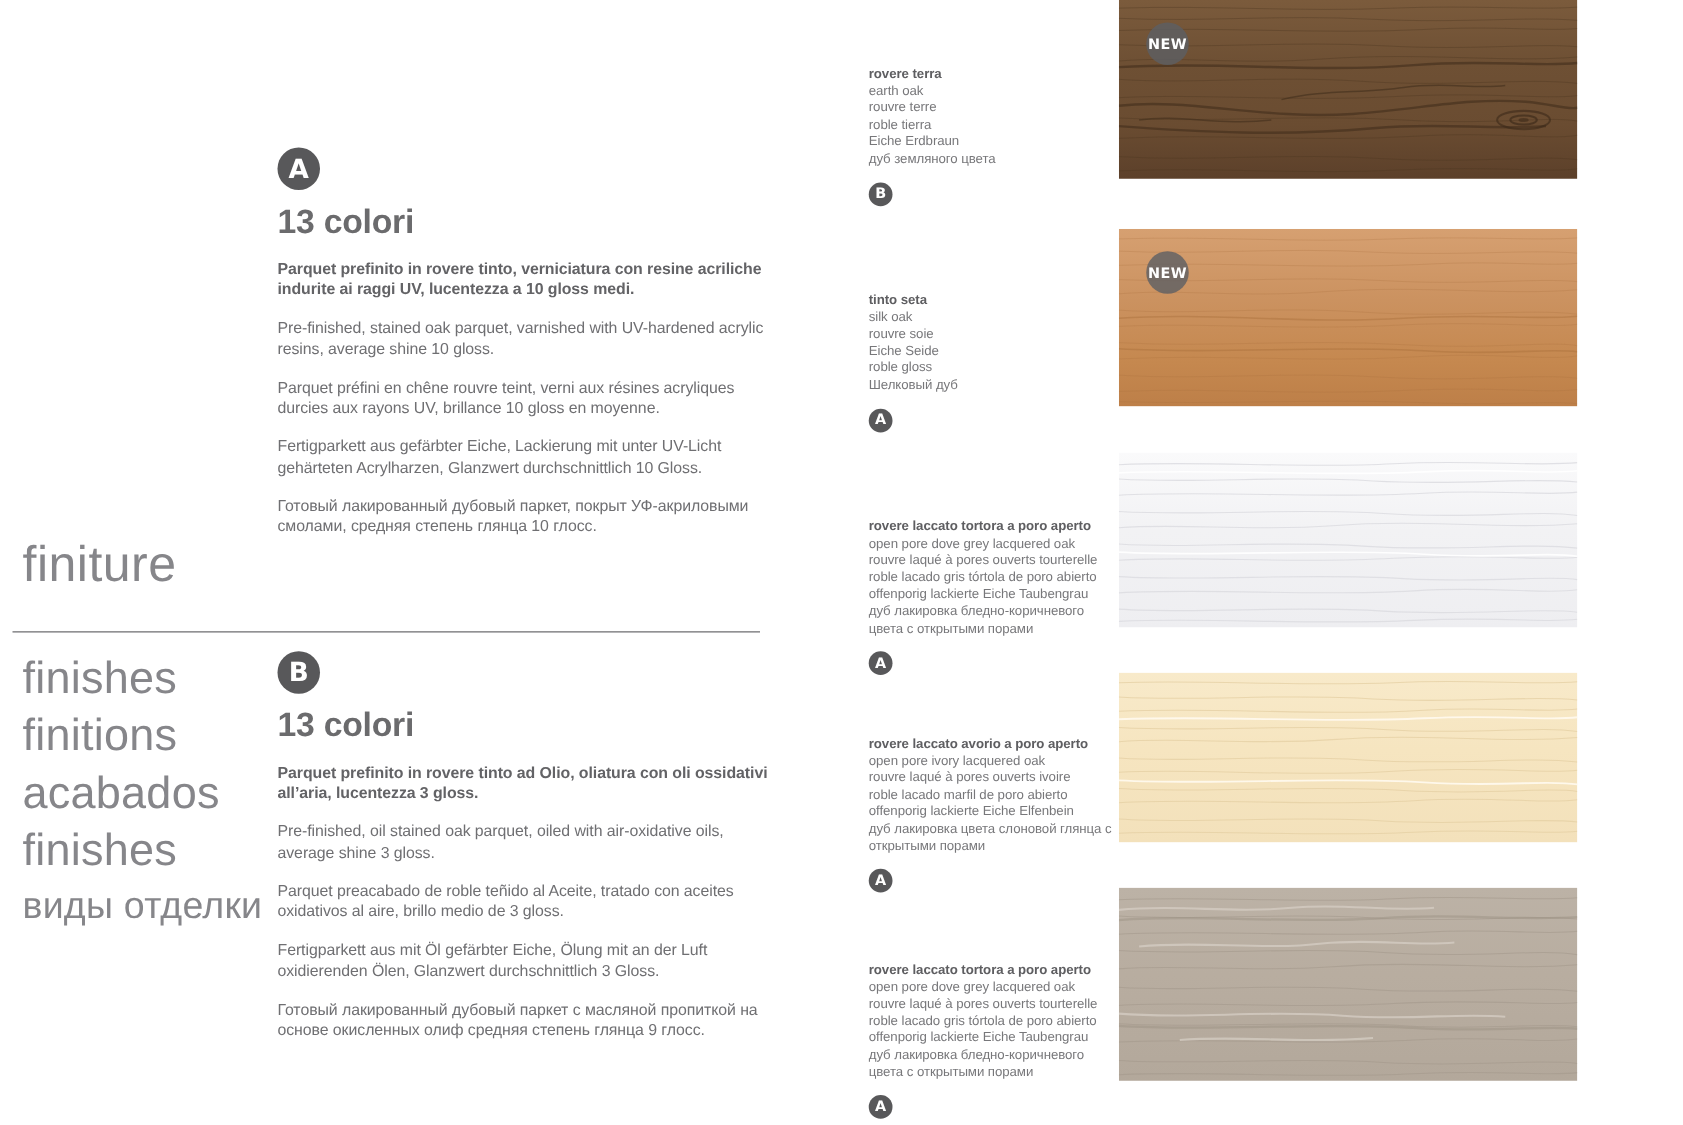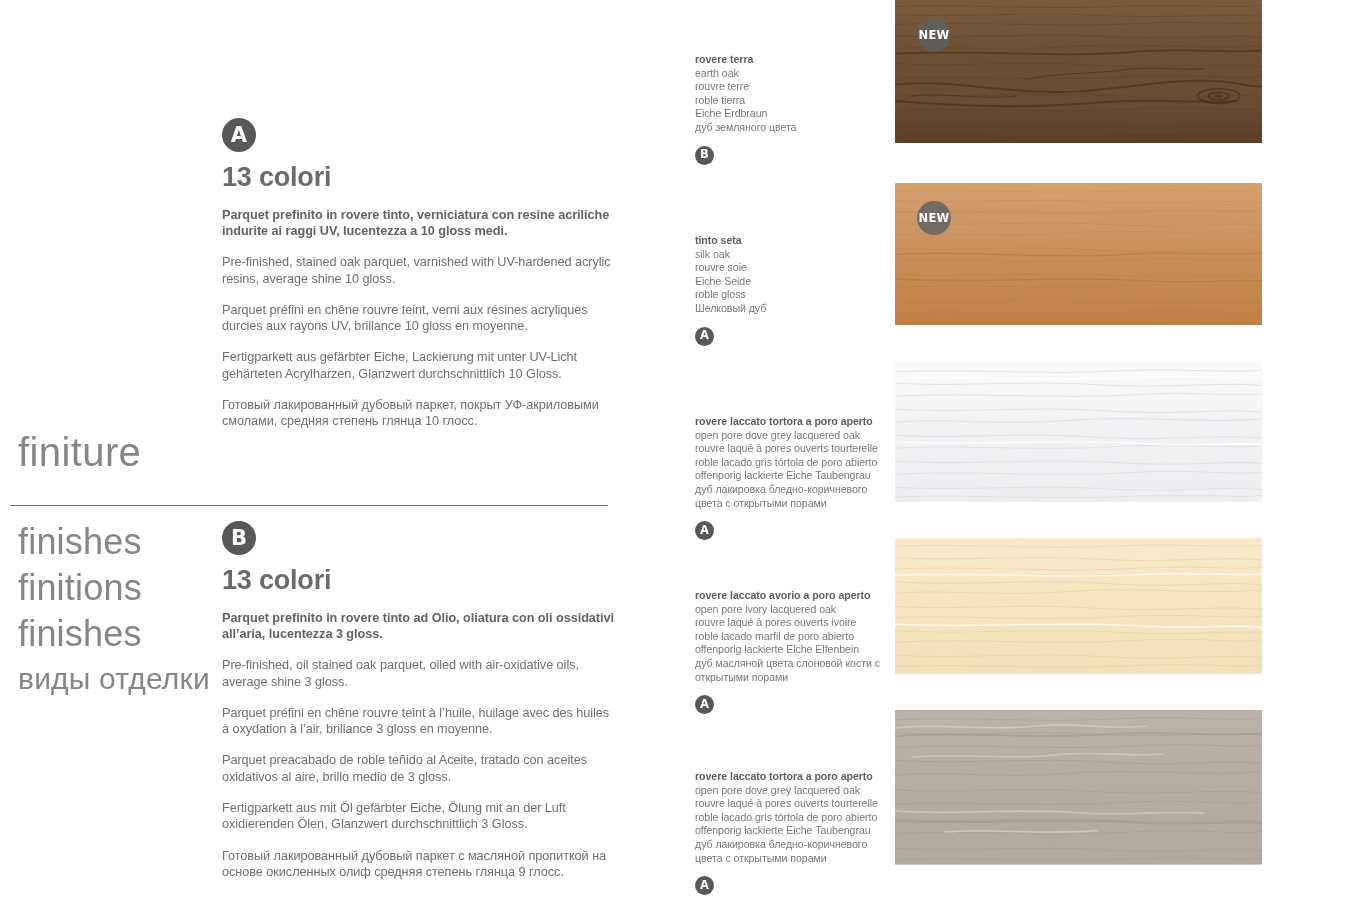--- a/index.html
+++ b/index.html
@@ -184,20 +184,21 @@
   }
 </style>
 </head>
 <body>
 
 <div id="left-col">
   <div class="title-main">finiture</div>
   <div class="title-list">
     <div>finishes</div>
     <div>finitions</div>
+    <div>acabados</div>
     <div>finishes</div>
     <div class="ru">виды отделки</div>
   </div>
 </div>
 <div id="title-rule"></div>
 
 <div id="mid-col">
 
   <div class="block" id="block-a">
     <div class="badge-lg">A</div>
@@ -207,21 +208,20 @@
     <div class="para">Parquet préfini en chêne rouvre teint, verni aux résines acryliques durcies aux rayons UV, brillance 10 gloss en moyenne.</div>
     <div class="para">Fertigparkett aus gefärbter Eiche, Lackierung mit unter UV-Licht gehärteten Acrylharzen, Glanzwert durchschnittlich 10 Gloss.</div>
     <div class="para">Готовый лакированный дубовый паркет, покрыт УФ-акриловыми смолами, средняя степень глянца 10 глосс.</div>
   </div>
 
   <div class="block" id="block-b">
     <div class="badge-lg">B</div>
     <div class="block-heading">13 colori</div>
     <div class="para lead">Parquet prefinito in rovere tinto ad Olio, oliatura con oli ossidativi all’aria, lucentezza 3 gloss.</div>
     <div class="para">Pre-finished, oil stained oak parquet, oiled with air-oxidative oils, average shine 3 gloss.</div>
-    <div class="para">Parquet préfini en chêne rouvre teint à l’huile, huilage avec des huiles à oxydation à l’air, brillance 3 gloss en moyenne.</div>
     <div class="para">Parquet preacabado de roble teñido al Aceite, tratado con aceites oxidativos al aire, brillo medio de 3 gloss.</div>
     <div class="para">Fertigparkett aus mit Öl gefärbter Eiche, Ölung mit an der Luft oxidierenden Ölen, Glanzwert durchschnittlich 3 Gloss.</div>
     <div class="para">Готовый лакированный дубовый паркет с масляной пропиткой на основе окисленных олиф средняя степень глянца 9 глосс.</div>
   </div>
 
 </div>
 
 <div id="names-col">
 
   <div class="name-entry" style="top:53px">
@@ -253,21 +253,21 @@
     <span class="nm wrap">дуб лакировка бледно-коричневого цвета с открытыми порами</span>
     <div class="badge-sm">A</div>
   </div>
 
   <div class="name-entry" style="top:589px">
     <span class="nm it">rovere laccato avorio a poro aperto</span>
     <span class="nm">open pore ivory lacquered oak</span>
     <span class="nm">rouvre laqué à pores ouverts ivoire</span>
     <span class="nm">roble lacado marfil de poro abierto</span>
     <span class="nm">offenporig lackierte Eiche Elfenbein</span>
-    <span class="nm wrap">дуб масляной цвета слоновой кости с открытыми порами</span>
+    <span class="nm wrap">дуб лакировка цвета слоновой глянца с открытыми порами</span>
     <div class="badge-sm">A</div>
   </div>
 
   <div class="name-entry" style="top:770px">
     <span class="nm it">rovere laccato tortora a poro aperto</span>
     <span class="nm">open pore dove grey lacquered oak</span>
     <span class="nm">rouvre laqué à pores ouverts tourterelle</span>
     <span class="nm">roble lacado gris tórtola de poro abierto</span>
     <span class="nm">offenporig lackierte Eiche Taubengrau</span>
     <span class="nm wrap">дуб лакировка бледно-коричневого цвета с открытыми порами</span>

